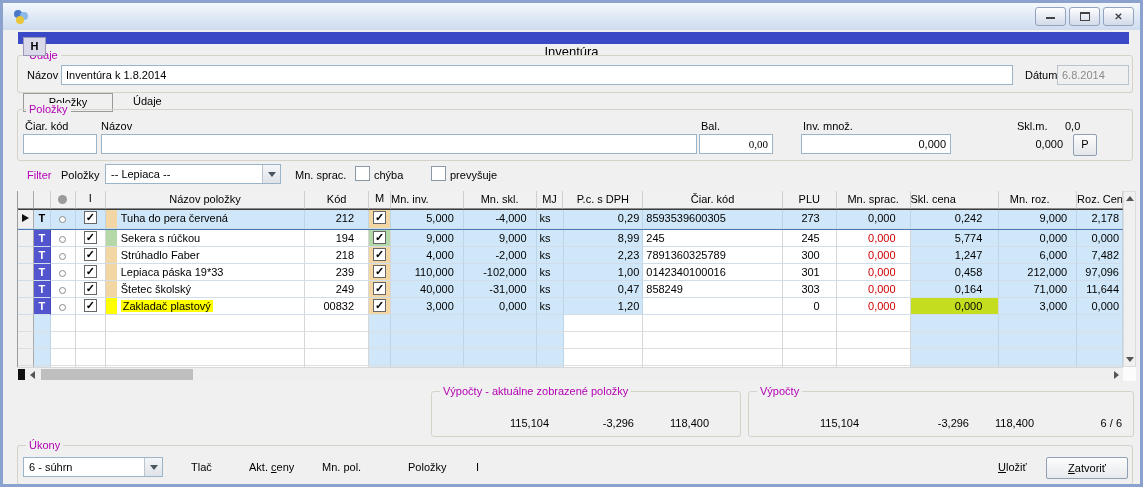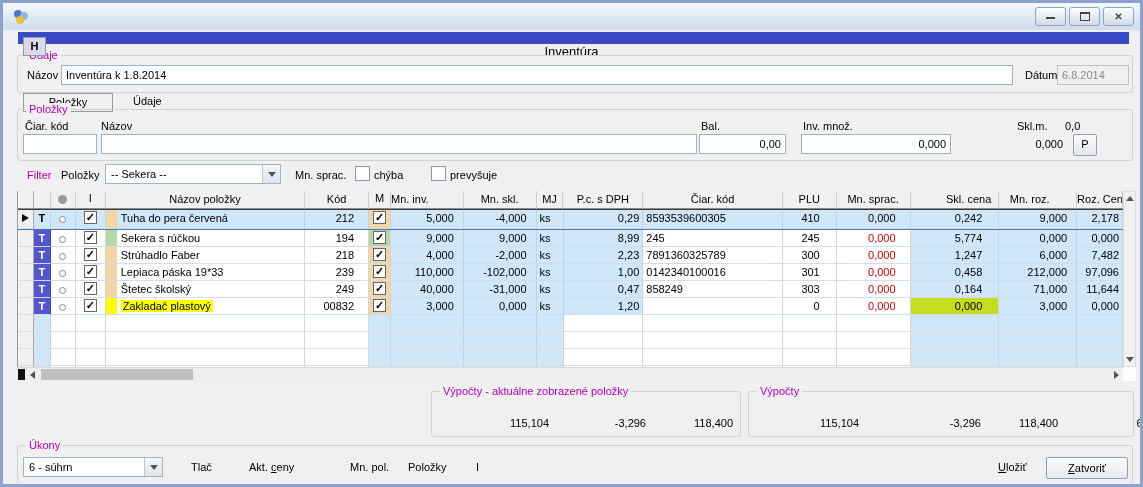--- a/index.html
+++ b/index.html
@@ -95,21 +95,21 @@
   .tri-u2{width:0;height:0;border:4px solid transparent;border-bottom:5px solid #555;margin-bottom:4px;}
   .tri-d2{width:0;height:0;border:4px solid transparent;border-top:5px solid #555;margin-top:4px;}
   .hscroll{position:absolute;left:14px;top:364px;width:1106px;height:14px;background:#efefef;border-top:1px solid #d8d8d8;box-sizing:border-box;}
   .blackbox{position:absolute;left:1px;top:1px;width:7px;height:11px;background:#111;}
   .hbtn{position:absolute;top:0;width:14px;height:13px;display:flex;align-items:center;justify-content:center;}
   .tri-l2{width:0;height:0;border:4px solid transparent;border-right:5px solid #555;margin-right:4px;}
   .tri-r2{width:0;height:0;border:4px solid transparent;border-left:5px solid #555;margin-left:4px;}
   .hthumb{position:absolute;left:24px;top:1px;width:152px;height:11px;background:#bfbfbf;}
   .corner{position:absolute;left:1120px;top:364px;width:13px;height:14px;background:#fcfcfc;}
   
-  .sumvals{position:absolute;bottom:7px;left:0;display:flex;gap:12px;}
+  .sumvals{position:absolute;bottom:7px;left:0;display:flex;}
   .sumvals span{display:inline-block;text-align:right;}
   
   .flatbtn{position:absolute;background:none;border:none;font-family:"Liberation Sans",sans-serif;font-size:11px;padding:0;cursor:default;white-space:nowrap;}
   .u{text-decoration:underline;}
   .raised{position:absolute;box-sizing:border-box;border:1px solid #8fa0b4;border-radius:2px;
     background:linear-gradient(#fcfcfc,#e7e9ec);text-align:center;font-family:"Liberation Sans",sans-serif;font-size:11px;}
 </style>
 </head>
 <body>
 
@@ -150,32 +150,32 @@
   <span class="lbl" style="left:130px;top:92px;">Údaje</span>
 
   <div class="grp" style="left:14px;top:106px;width:1114px;height:50px;">
     <span class="lg">Položky</span>
   </div>
   <span class="lbl" style="left:22px;top:117px;">Čiar. kód</span>
   <span class="lbl" style="left:98px;top:117px;">Názov</span>
   <input class="inp" style="left: 20px; top: 131px; width: 74px;">
   <input class="inp" style="left: 98px; top: 131px; width: 596px;">
   <span class="lbl" style="left:698px;top:117px;">Bal.</span>
-  <input class="inp num" style="left: 696px; top: 131px; width: 87px;" value="0,00">
+  <input class="inp num" style="left: 696px; top: 131px; width: 74px; font-family: Liberation Serif, serif;" value="0,00">
   <span class="lbl" style="left:800px;top:117px;">Inv. množ.</span>
   <input class="inp num" style="left: 798px; top: 131px; width: 150px;" value="0,000">
   <span class="lbl" style="left:1014px;top:117px;">Skl.m.</span>
   <span class="lbl" style="left:1062px;top:117px;">0,0</span>
   <span class="lbl" style="left:994px;top:135px;width:66px;text-align:right;">0,000</span>
   <div class="pbtn" style="left:1070px;top:131px;">P</div>
 
   <span class="lbl" style="left:24px;top:166px;color:#b400b4;">Filter</span>
   <span class="lbl" style="left:58px;top:166px;">Položky</span>
   <div class="combo" style="left:102px;top:161px;width:176px;">
-    <span class="cv">-- Sekera --</span>
+    <span class="cv">-- Lepiaca --</span>
     <span class="cb2">
         <span class="tri-d"></span>
       </span>
   </div>
   <span class="lbl" style="left:292px;top:166px;">Mn. sprac.</span>
   <span class="ckb" style="left:352px;top:163px;"></span>
   <span class="lbl" style="left:371px;top:166px;">chýba</span>
   <span class="ckb" style="left:428px;top:163px;"></span>
   <span class="lbl" style="left:447px;top:166px;">prevyšuje</span>
 
@@ -189,41 +189,41 @@
       <div class="c cn" style="text-align:center;padding-left:0;">Názov položky</div>
       <div class="c ck" style="text-align:center;padding-right:0;">Kód</div>
       <div class="c cM">M</div>
       <div class="c c1" style="text-align:left;padding-right:0;">Mn. inv.</div>
       <div class="c c2" style="text-align:center;padding-right:0;">Mn. skl.</div>
       <div class="c c3" style="text-align:center;padding-left:0;">MJ</div>
       <div class="c c4" style="text-align:center;padding-right:0;">P.c. s DPH</div>
       <div class="c c5" style="text-align:center;padding-left:0;">Čiar. kód</div>
       <div class="c c6" style="text-align:center;padding-right:0;">PLU</div>
       <div class="c c7" style="text-align:center;padding-right:0;color:#000;">Mn. sprac.</div>
-      <div class="c c8" style="text-align:right;padding-right:7px;">Skl. cena</div>
+      <div class="c c8" style="text-align:left;padding-right:7px;">Skl. cena</div>
       <div class="c c9" style="text-align:center;padding-right:16px;">Mn. roz.</div>
       <div class="c c10" style="text-align:left;padding-right:0;">Roz. Cen</div>
     </div>
 
     <div class="grow r-data sel">
       <div class="c cm">
           <span class="mark"></span>
         </div>
       <div class="c ct">T</div>
       <div class="c cb"><span class="dot"></span></div>
       <div class="c ci"><span class="cbx">✓</span></div>
       <div class="c cn"><span class="strip s-tan"></span><span>Tuha do pera červená</span></div>
       <div class="c ck">212</div>
       <div class="c cM m-tan"><span class="cbx">✓</span></div>
       <div class="c c1 bl">5,000</div>
       <div class="c c2 bl">-4,000</div>
       <div class="c c3 bl">ks</div>
       <div class="c c4 bl">0,29</div>
       <div class="c c5">8593539600305</div>
-      <div class="c c6">410</div>
+      <div class="c c6">273</div>
       <div class="c c7">0,000</div>
       <div class="c c8 bl">0,242</div>
       <div class="c c9 bl">9,000</div>
       <div class="c c10 bl">2,178</div>
     </div>
 
     <div class="grow r-data">
       <div class="c cm"></div>
       <div class="c ct tbadge">T</div>
       <div class="c cb"><span class="dot"></span></div>
@@ -444,19 +444,19 @@
     <span class="lg">Úkony</span>
   </div>
   <div class="combo" style="left:20px;top:454px;width:140px;">
     <span class="cv">6 - súhrn</span>
     <span class="cb2">
         <span class="tri-d"></span>
       </span>
   </div>
   <button class="flatbtn" style="left:188px;top:458px;">Tlač</button>
   <button class="flatbtn" style="left:246px;top:458px;"><span>Akt. </span><span class="u">c</span><span>eny</span></button>
-  <button class="flatbtn" style="left:319px;top:458px;margin-left:28px;">Mn. pol.</button>
+  <button class="flatbtn" style="left:319px;top:458px;">Mn. pol.</button>
   <button class="flatbtn" style="left:405px;top:458px;">Položky</button>
   <button class="flatbtn" style="left:473px;top:458px;">I</button>
   <button class="flatbtn" style="left:995px;top:458px;"><span class="u">U</span><span>ložiť</span></button>
   <button class="raised" style="left:1043px;top:454px;width:82px;height:22px;"><span class="u">Z</span><span>atvoriť</span></button>
 
 </div>
 
 </body></html>

